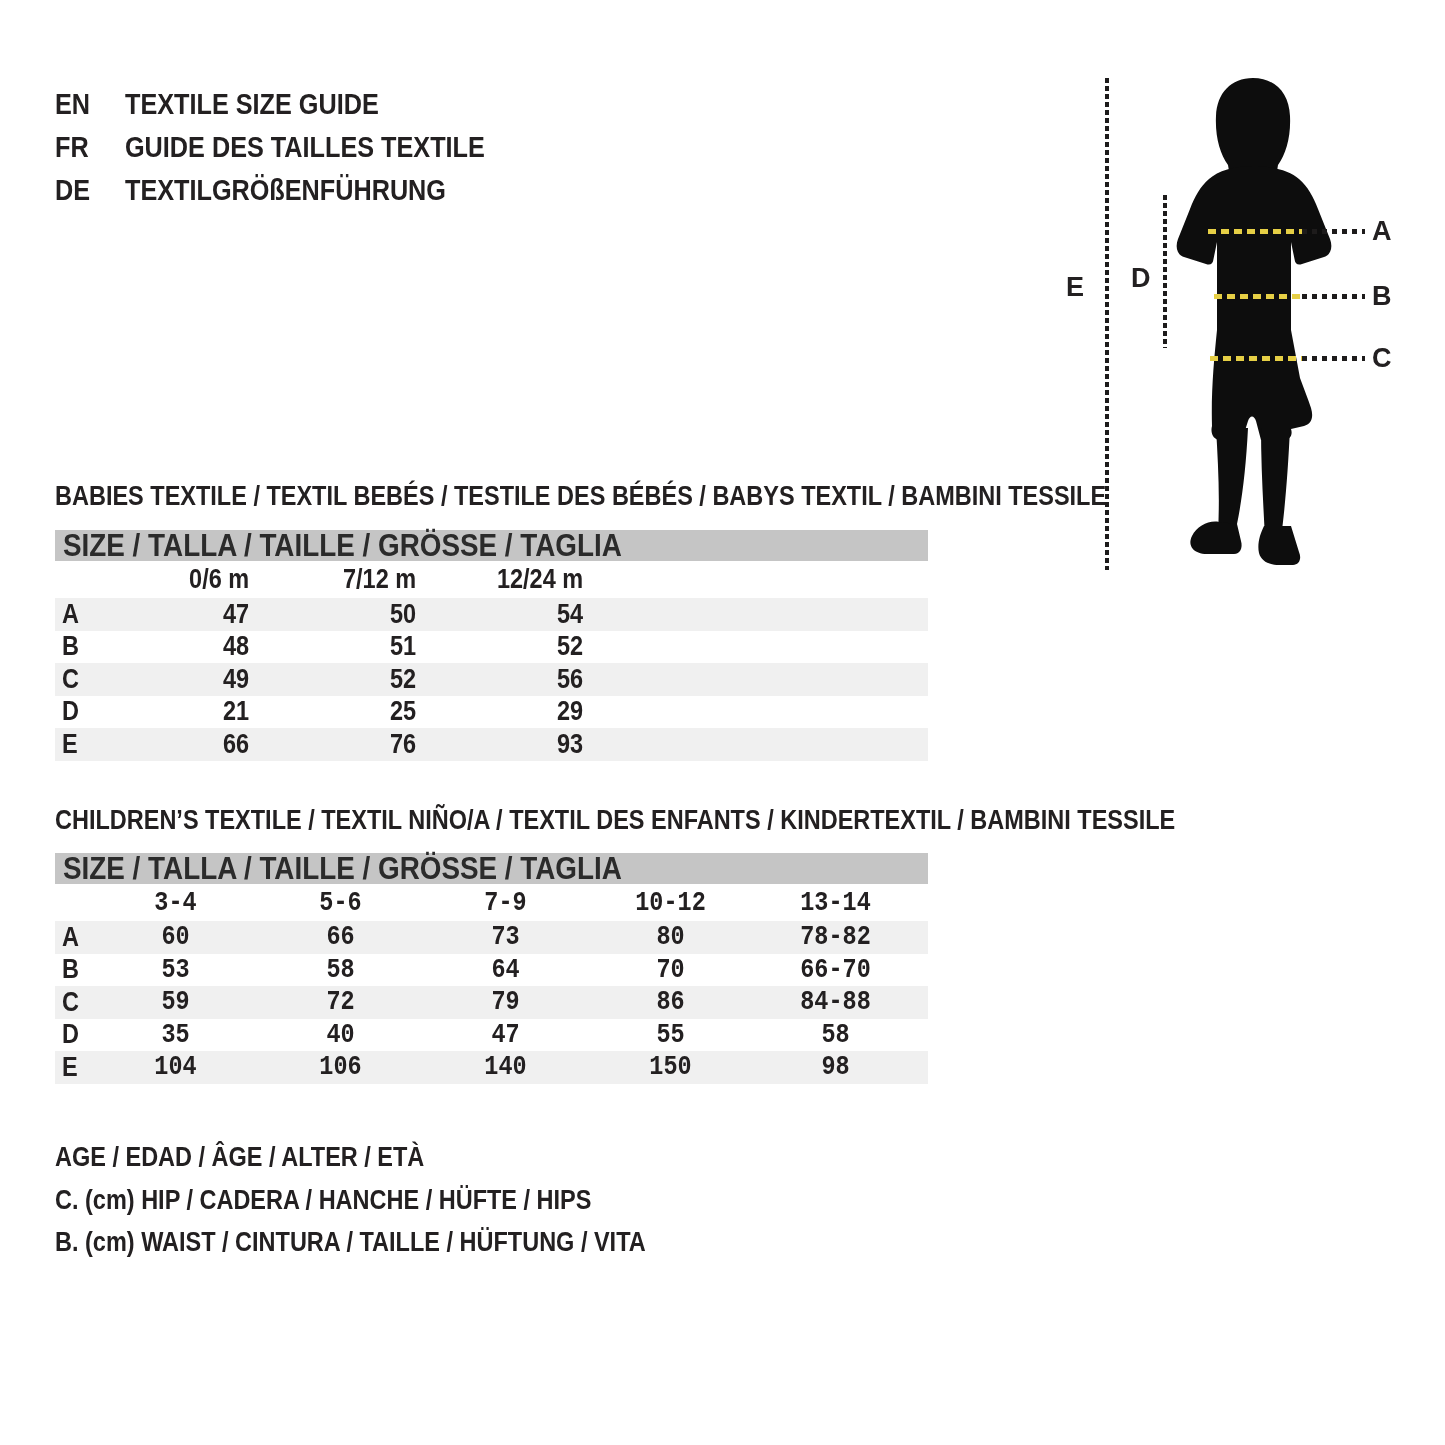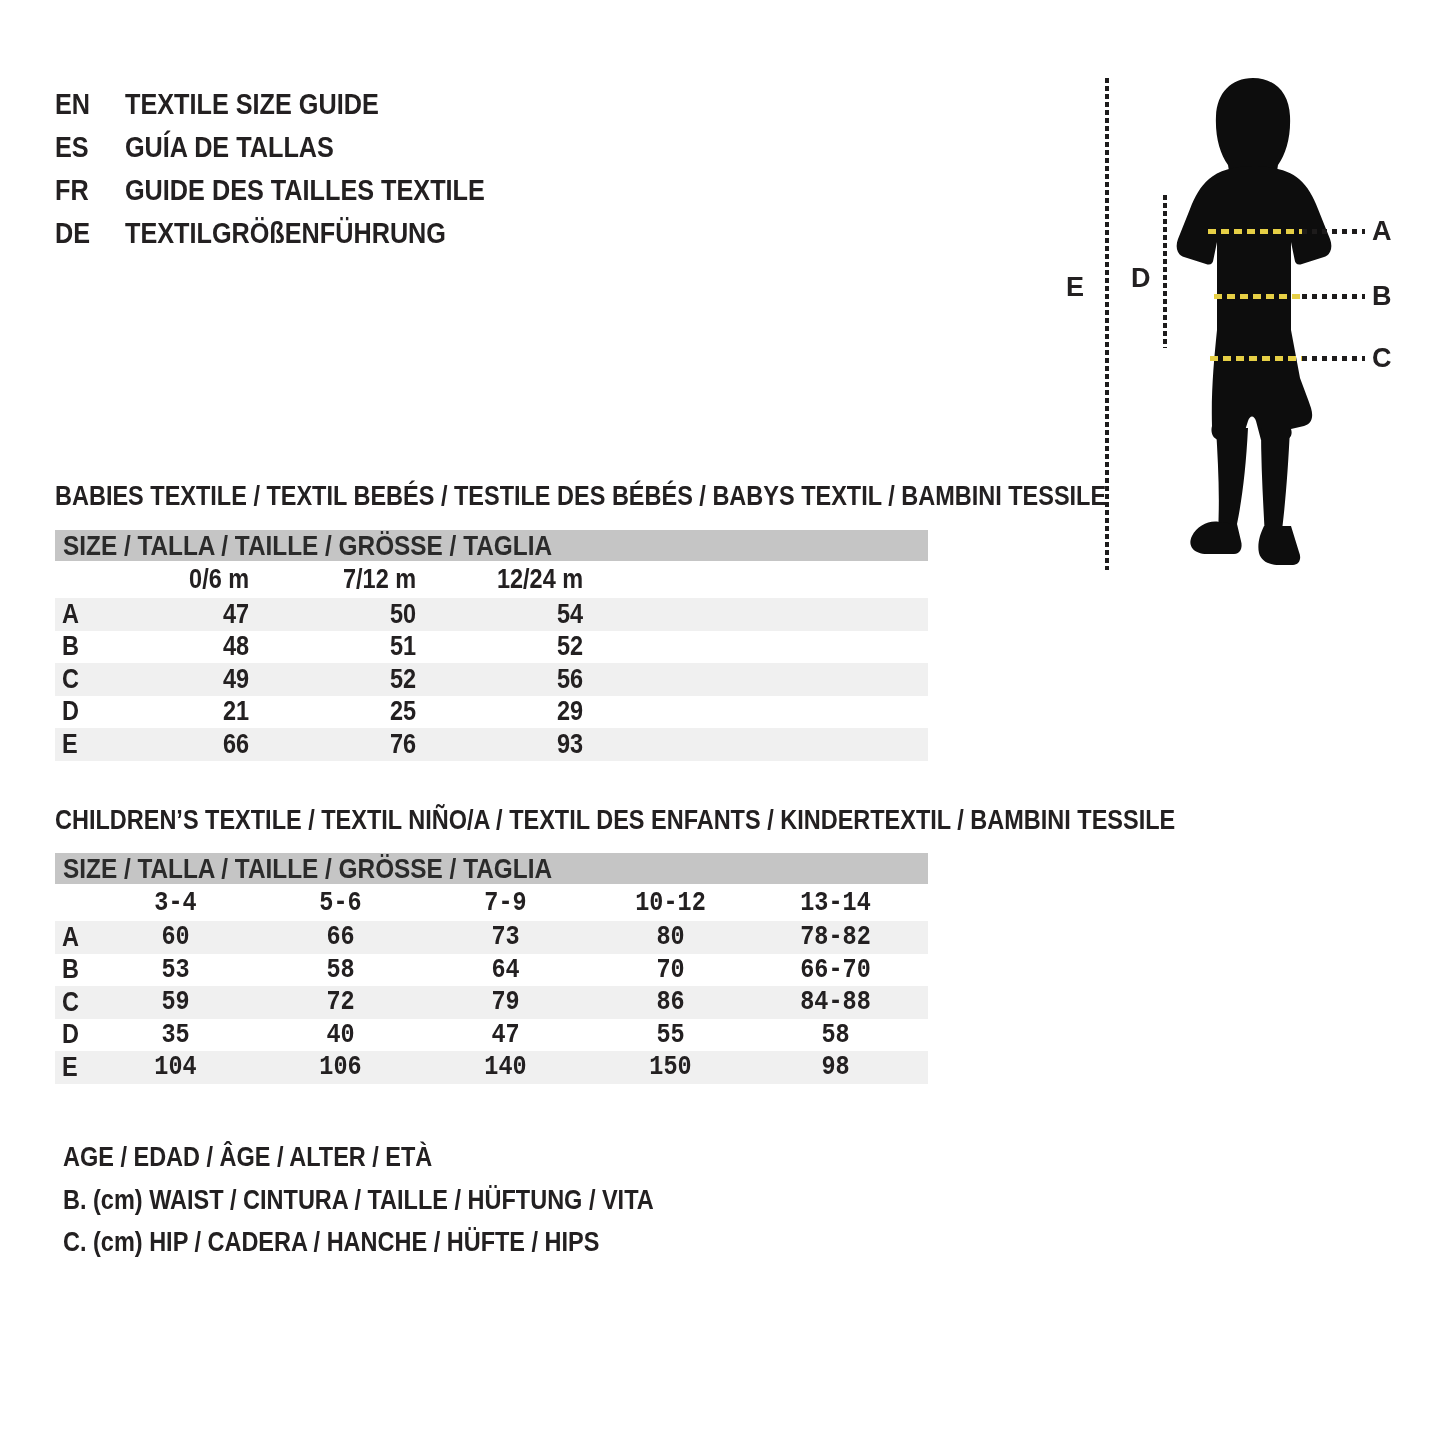--- a/index.html
+++ b/index.html
@@ -21,46 +21,42 @@
   .hdash-y{position:absolute;height:5px;background:repeating-linear-gradient(90deg,#e6cf45 0 8px,transparent 8px 13px);}
   .hdash-b{position:absolute;height:5px;background:repeating-linear-gradient(90deg,#1d1b1b 0 5px,transparent 5px 10px);}
   .mlabel{position:absolute;font-size:27px;font-weight:bold;line-height:27px;}
   .fig-svg{position:absolute;left:1172px;top:76px;}
 
   
   .sect-title{position:absolute;left:55px;font-size:27px;font-weight:bold;line-height:28px;}
 
   
   .table{position:absolute;left:55px;width:873px;font-weight:bold;font-size:27px;}
-  .size-bar{height:31px;background:#c5c5c5;display:flex;align-items:center;padding-left:8px;box-sizing:border-box;font-size:28px;color:#2b2b2b;}
+  .size-bar{height:31px;background:#c5c5c5;display:flex;align-items:center;padding-left:8px;box-sizing:border-box;font-size:32px;color:#2b2b2b;}
   .thead-row{display:flex;align-items:center;height:37px;}
   .t-row{display:flex;align-items:center;height:32.5px;}
   .t-row.stripe{background:#f0f0f0;}
   .cell-label{width:38px;padding-left:8px;box-sizing:border-box;}
   .babies-t .cell{width:167px;text-align:right;}
   .children-t .cell{width:165px;text-align:center;font-family:Liberation Mono, monospace;}
   .cell>.cxc,.thead-row .cxc{display:block;}
 
   
   .legend{position:absolute;left:55px;top:1136px;font-size:27px;font-weight:bold;}
-  .legend-line{height:42.8px;display:flex;align-items:center;margin-left:8px;}
+  .legend-line{height:42.8px;display:flex;align-items:center;}
 </style>
 </head>
 <body>
 
 <div class="canvas">
 
   <div class="lang">
     <div class="lang-row">
       <span class="lang-code cxb">EN</span>
       <span class="cxb">TEXTILE SIZE GUIDE</span>
-    </div>
-    <div class="lang-row">
-      <span class="lang-code cxb">ES</span>
-      <span class="cxb">GUÍA DE TALLAS</span>
     </div>
     <div class="lang-row">
       <span class="lang-code cxb">FR</span>
       <span class="cxb">GUIDE DES TAILLES TEXTILE</span>
     </div>
     <div class="lang-row">
       <span class="lang-code cxb">DE</span>
       <span class="cxb">TEXTILGRÖßENFÜHRUNG</span>
     </div>
   </div>
@@ -287,20 +283,20 @@
           <span class="cxc">98</span>
         </div>
     </div>
   </div>
 
   <div class="legend">
     <div class="legend-line">
         <span class="cxb">AGE / EDAD / ÂGE / ALTER / ETÀ</span>
       </div>
     <div class="legend-line">
+        <span class="cxb">C. (cm) HIP / CADERA / HANCHE / HÜFTE / HIPS</span>
+      </div>
+    <div class="legend-line">
         <span class="cxb">B. (cm) WAIST / CINTURA / TAILLE / HÜFTUNG / VITA</span>
       </div>
-    <div class="legend-line">
-        <span class="cxb">C. (cm) HIP / CADERA / HANCHE / HÜFTE / HIPS</span>
-      </div>
   </div>
 
 </div>
 
 </body></html>

